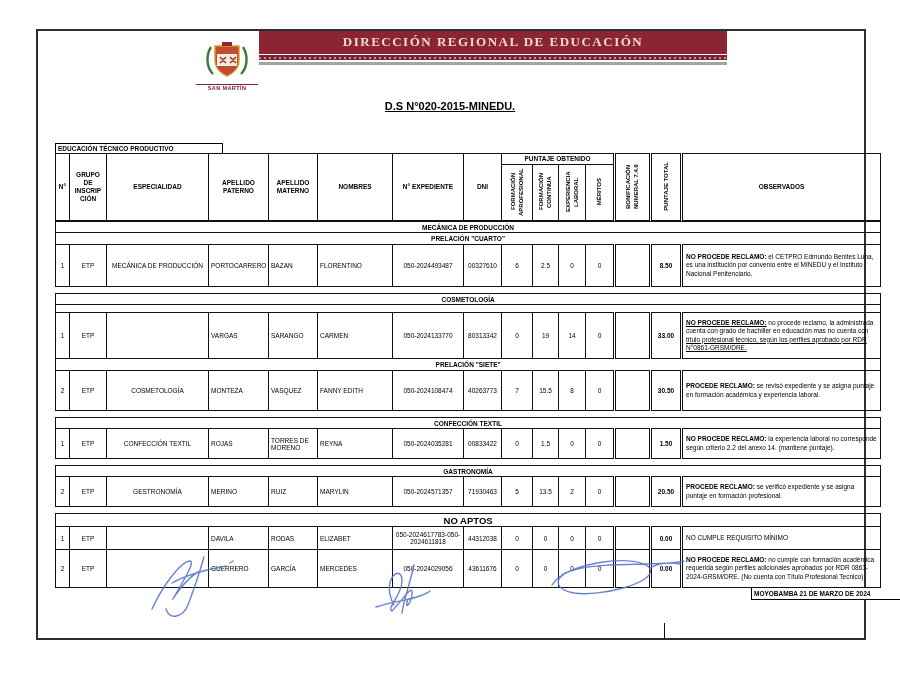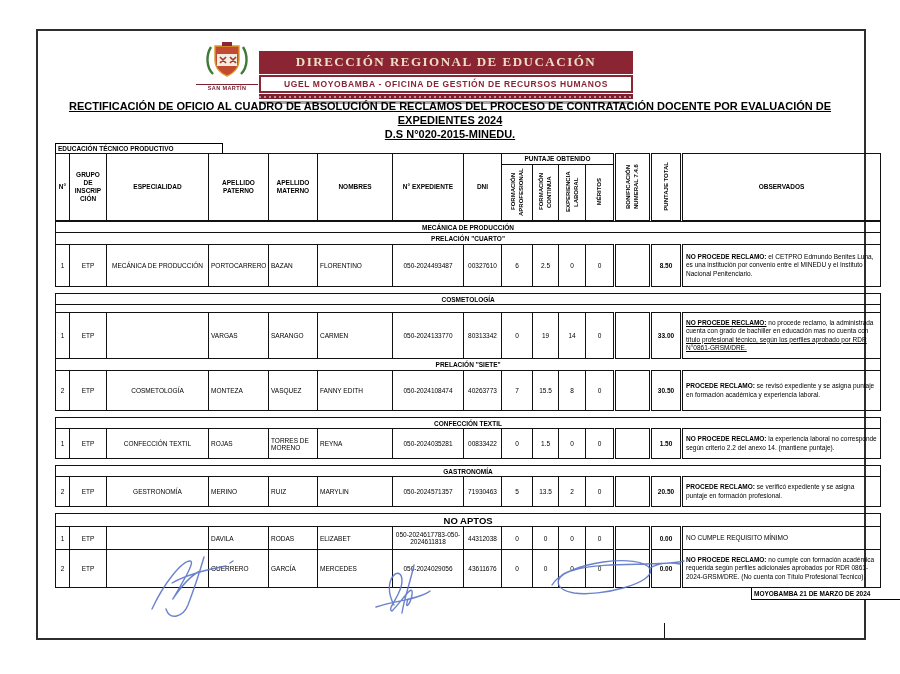--- a/index.html
+++ b/index.html
@@ -5,21 +5,21 @@
   html,body{margin:0;padding:0;background:#fff;}
   .canvas{position:relative;width:900px;height:674px;background:#fff;
           font-family:"Liberation Sans",sans-serif;color:#000;overflow:hidden;}
   .frame{position:absolute;left:36px;top:29px;width:826px;height:607px;
          border:2px solid #2e2e2e;background:#fff;}
 
   
   .logo{position:absolute;left:158px;top:10px;width:62px;height:46px;text-align:center;}
   .logo-caption{font-size:5.5px;font-weight:bold;color:#7d2130;letter-spacing:.4px;
                 border-top:1px solid #7d2130;margin-top:1px;}
-  .banner{position:absolute;left:221px;top:20px;width:374px;}
+  .banner{position:absolute;left:221px;top:0;width:468px;}
   .banner-title{background:#8b2433;color:#ecdfc3;font-family:"Liberation Serif",serif;
                 font-weight:bold;font-size:13px;letter-spacing:1.5px;text-align:center;
                 padding:3px 0 4px;}
   .banner-sub{border:2px solid #8b2433;color:#8b2433;font-weight:bold;font-size:8.5px;
               letter-spacing:.6px;text-align:center;padding:2px 0;background:#fff;margin-top:1px;}
   .banner-motto{height:5px;background:#7d1f2e;margin-top:1px;
       background-image:repeating-linear-gradient(90deg,rgba(255,255,255,.5) 0 2px,transparent 2px 5px);
       background-size:auto 2px;background-repeat:repeat-x;background-position:center;}
   .banner-gray{height:3px;background:#a3a3a3;margin-top:2px;}
 
@@ -79,27 +79,25 @@
       <path d="M10,5 h24 v14 c0,9 -7,14 -12,16 c-5,-2 -12,-7 -12,-16 z" fill="#c24a31" stroke="#d99a2b" stroke-width="1.4"></path>
       <rect x="12" y="13" width="20" height="12" fill="#f3ece0"></rect>
       <path d="M15,22 l6,-6 m0,6 l-6,-6 m10,6 l6,-6 m0,6 l-6,-6" stroke="#b03226" stroke-width="1.6" fill="none"></path>
       <rect x="17" y="1" width="10" height="4" fill="#8b2433"></rect>
     </svg>
     <div class="logo-caption">SAN MARTÍN</div>
   </div>
 
   <div class="banner">
     <div class="banner-title">DIRECCIÓN REGIONAL DE EDUCACIÓN</div>
-    <div class="banner-sub">UGEL MOYOBAMBA - OFICINA DE GESTIÓN DE RECURSOS HUMANOS</div>
     <div class="banner-motto"></div>
     <div class="banner-gray"></div>
   </div>
 
   <div class="title">
-    <div>RECTIFICACIÓN DE OFICIO AL CUADRO DE ABSOLUCIÓN DE RECLAMOS DEL PROCESO DE CONTRATACIÓN DOCENTE POR EVALUACIÓN DE EXPEDIENTES 2024</div>
     <div>D.S N°020-2015-MINEDU.</div>
   </div>
 
   <div class="table-area">
     <div class="sect-label">EDUCACIÓN TÉCNICO PRODUCTIVO</div>
 
     <table class="doc">
       <colgroup>
             <col class="c1">
             <col class="c2">

